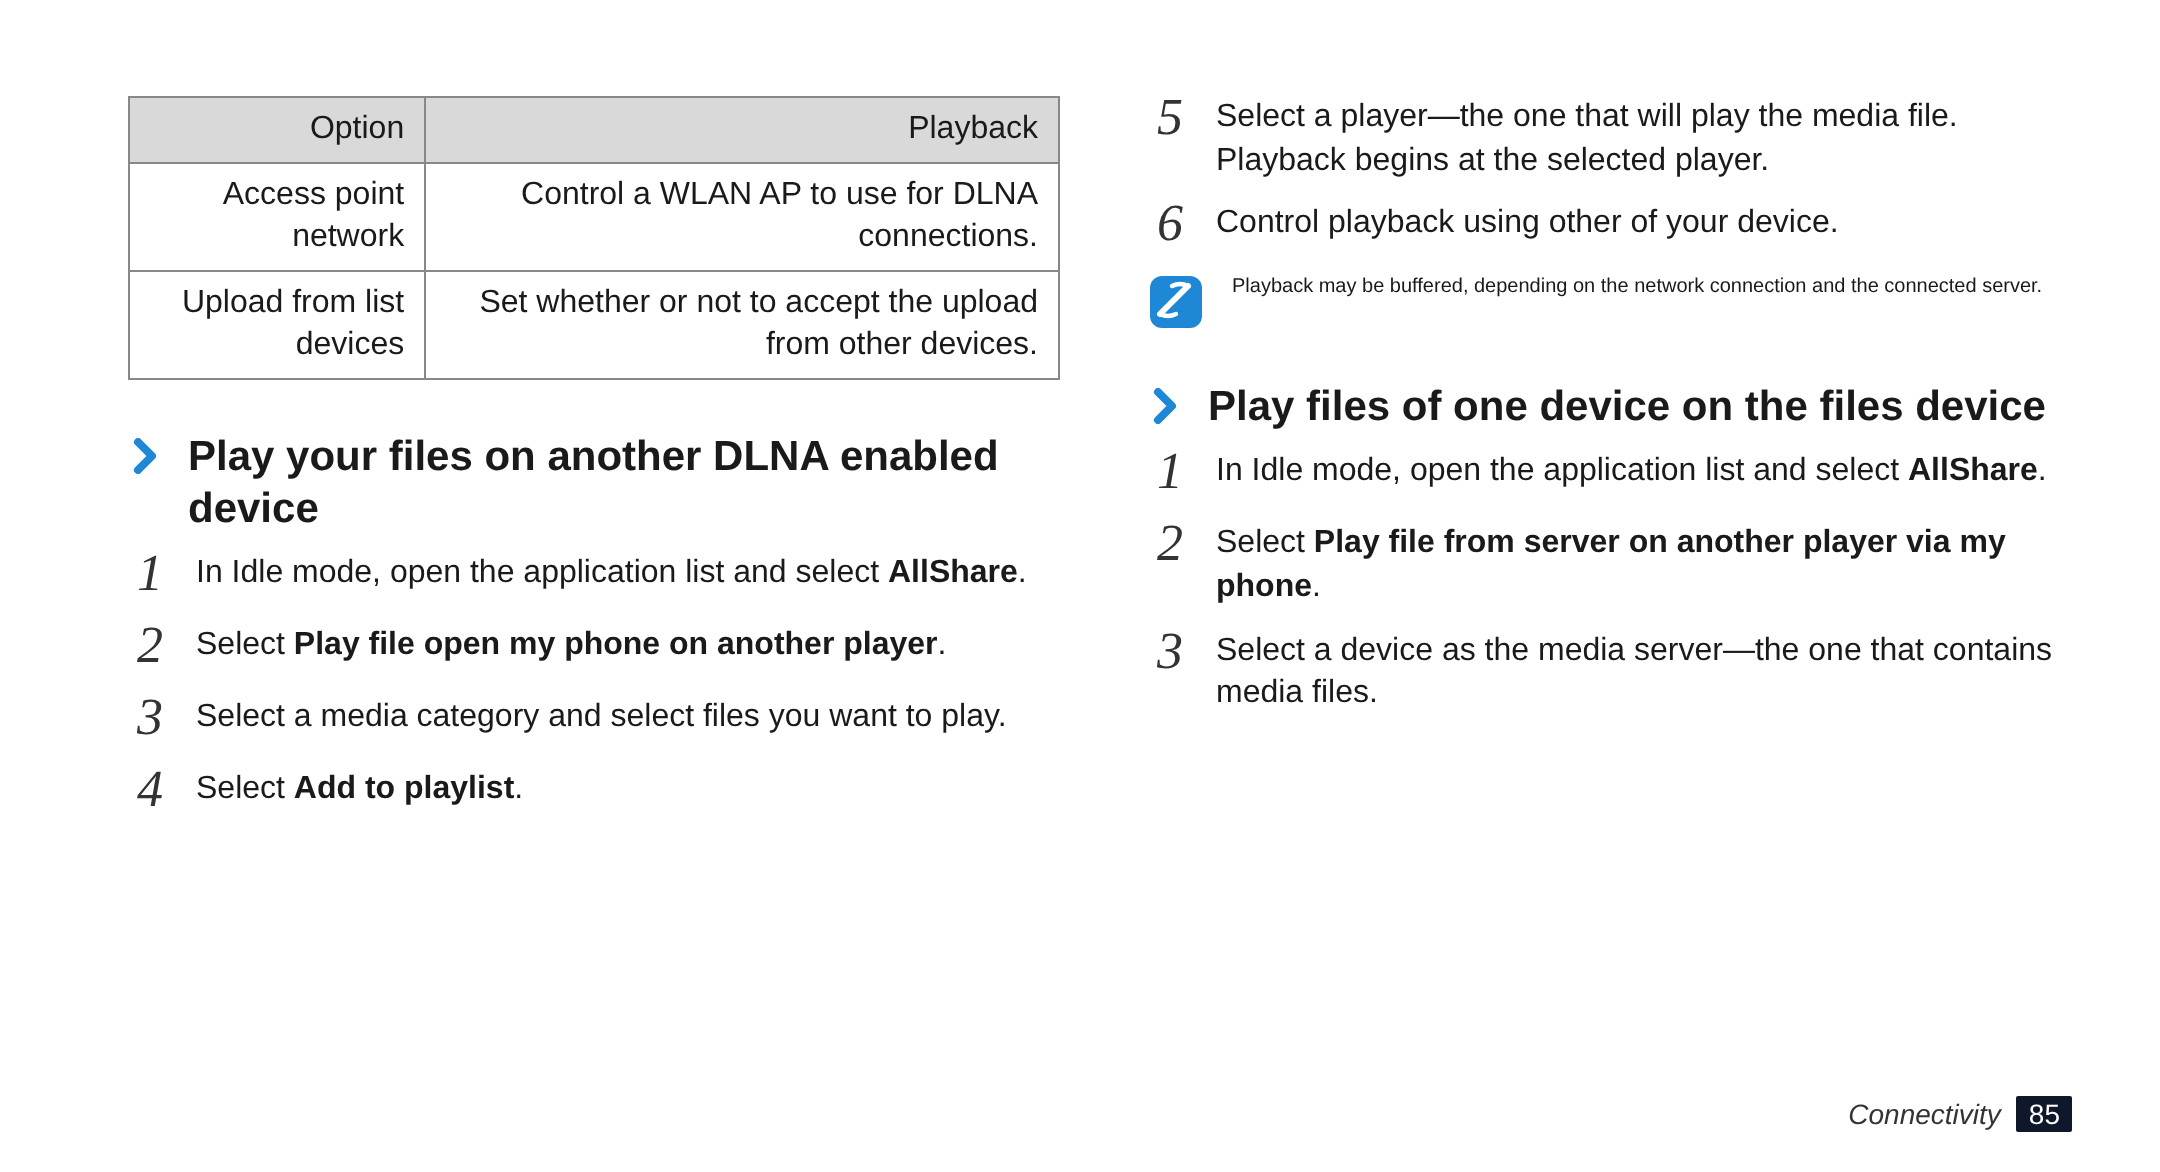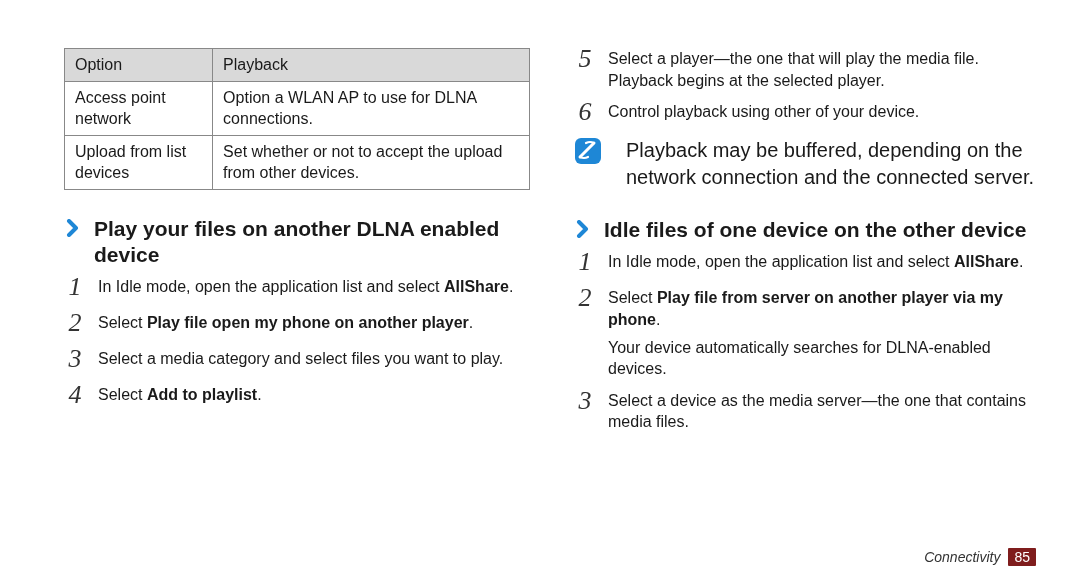--- a/index.html
+++ b/index.html
@@ -31,21 +31,21 @@
   .opt-table {
     border-collapse: collapse;
     width: 100%;
     font-size: 16px;
     line-height: 1.35;
   }
   .opt-table th,
   .opt-table td {
     border: 1px solid #888;
     padding: 5px 10px;
-    text-align: left;
+    text-align: right;
     vertical-align: top;
     font-weight: 400;
   }
   .opt-table th {
     background: #d9d9d9;
   }
 
   
   .sec-heading {
     margin: 26px 0 8px 0;
@@ -90,23 +90,23 @@
     position: relative;
     top: -2px;
   }
   .step-body { flex: 1; }
   .step-body .bold { font-weight: 700; }
 
   
   .note-row {
     display: flex;
     align-items: flex-start;
-    gap: 24px;
+    gap: 14px;
     margin: 6px 0 0 0;
-    font-size: 20px;
+    font-size: 10px;
   }
   .note-icon {
     width: 28px;
     height: 28px;
     flex-shrink: 0;
   }
   .note-text { flex: 1; line-height: 1.35; }
 
   
   .footer {
@@ -115,21 +115,21 @@
     bottom: 20px;
     display: flex;
     align-items: center;
     gap: 8px;
     font-size: 14px;
     font-style: italic;
     color: #333;
   }
   .page-num {
     font-style: normal;
-    background: #7f1d1d;
+    background: #0f172a;
     color: #fff;
     padding: 1px 6px;
     font-size: 14px;
     border-radius: 1px;
   }
 </style>
 </head>
 <body>
 
 <div class="page">
@@ -137,21 +137,21 @@
   <div class="col">
 
     <table class="opt-table">
       <tbody>
           <tr>
         <th>Option</th>
         <th>Playback</th>
       </tr>
       <tr>
         <td>Access point network</td>
-        <td>Option a WLAN AP to use for DLNA connections.</td>
+        <td>Control a WLAN AP to use for DLNA connections.</td>
       </tr>
       <tr>
         <td>Upload from list devices</td>
         <td>Set whether or not to accept the upload from other devices.</td>
       </tr>
     </tbody>
       </table>
 
     <h2 class="sec-heading">
       <span class="chev">
@@ -207,33 +207,32 @@
       </span>
       <span class="note-text">Playback may be buffered, depending on the network connection and the connected server.</span>
     </div>
 
     <h2 class="sec-heading">
       <span class="chev">
         <svg width="18" height="18" viewBox="0 0 18 18">
             <polyline points="5,2 12,9 5,16" fill="none" stroke="#1e87d6" stroke-width="4" stroke-linecap="round" stroke-linejoin="round"></polyline>
           </svg>
       </span>
-      <span>Idle files of one device on the other device</span>
+      <span>Play files of one device on the files device</span>
     </h2>
 
     <ol class="steps">
       <li>
         <span class="step-num">1</span>
         <span class="step-body"><span>In Idle mode, open the application list and select </span><span class="bold">AllShare</span><span>.</span></span>
       </li>
       <li>
         <span class="step-num">2</span>
         <span class="step-body">
           <span>Select </span><span class="bold">Play file from server on another player via my phone</span><span>.</span>
-          <div style="margin-top:6px">Your device automatically searches for DLNA-enabled devices.</div>
         </span>
       </li>
       <li>
         <span class="step-num">3</span>
         <span class="step-body">Select a device as the media server—the one that contains media files.</span>
       </li>
     </ol>
 
   </div>
 

